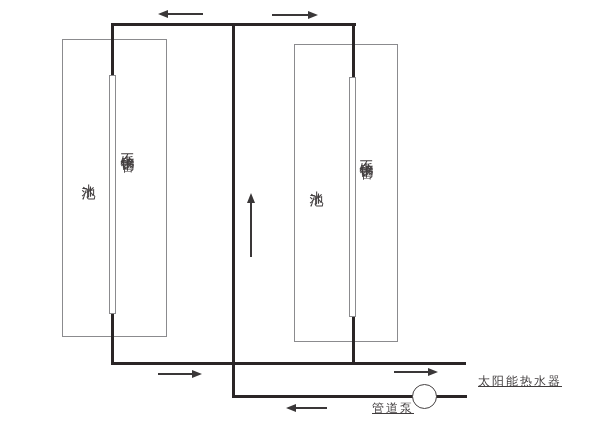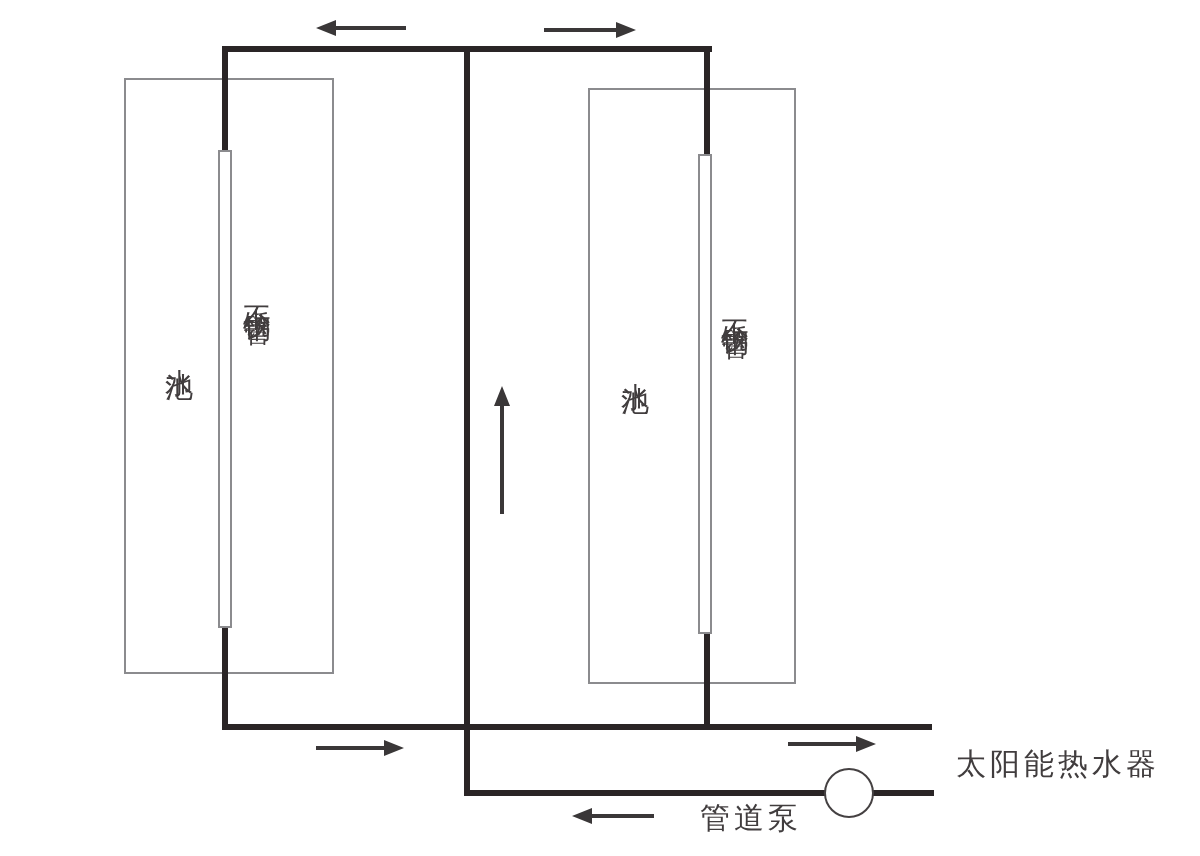--- a/index.html
+++ b/index.html
@@ -64,25 +64,26 @@
     writing-mode:vertical-rl;
     text-orientation:upright;
     font-size:14px;
     letter-spacing:2px;
     color:var(--text);
     z-index:4;
     white-space:nowrap;
   }
   .hlabel{
     position:absolute;
-    font-size:15px;
+    font-size:12px;
     letter-spacing:2px;
     color:var(--text);
     z-index:4;
     white-space:nowrap;
+    text-decoration:underline;
   }
 </style>
 </head>
 <body>
 
 <div class="stage">
 
   <div class="tank tank-left"></div>
   <div class="tank tank-right"></div>
 
@@ -123,15 +124,15 @@
   <div>
     <div class="head head-left" style="left:286px;top:404px;"></div>
     <div class="shaft" style="left:295px;top:407.3px;width:32px;height:1.4px;"></div>
   </div>
 
   <div class="vlabel" style="left:79px;top:173px;">水池</div>
   <div class="vlabel" style="left:118px;top:142px;">不锈钢管</div>
   <div class="vlabel" style="left:307px;top:180px;">水池</div>
   <div class="vlabel" style="left:357px;top:149px;">不锈钢管</div>
   <div class="hlabel" style="left:478px;top:373px;">太阳能热水器</div>
-  <div class="hlabel" style="left:350px;top:400px;">管道泵</div>
+  <div class="hlabel" style="left:372px;top:400px;">管道泵</div>
 
 </div>
 
 </body></html>

